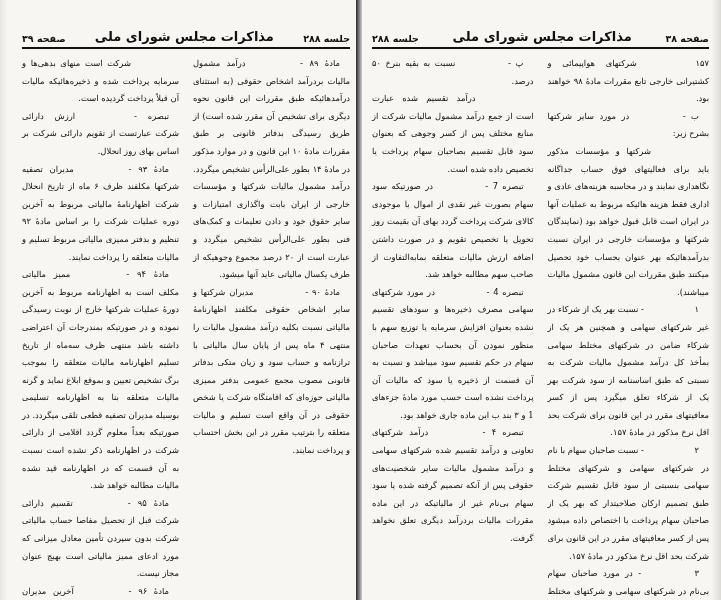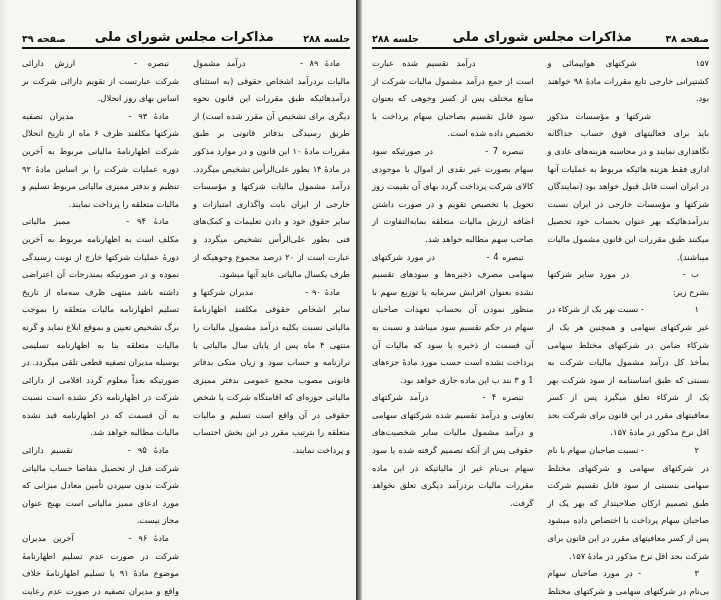--- a/index.html
+++ b/index.html
@@ -57,47 +57,49 @@
       <span class="title">مذاکرات مجلس شورای ملی</span>
       <span>صفحه ۳۹</span>
     </div>
     <div class="columns">
       <div class="col">
         <p class="indent"><span class="lead">مادهٔ ۸۹ - </span><span>درآمد مشمول مالیات بردرآمد اشخاص حقوقی (به استثنای درآمدهائیکه طبق مقررات این قانون نحوه دیگری برای تشخیص آن مقرر شده است) از طریق رسیدگی بدفاتر قانونی بر طبق مقررات مادهٔ ۱۰ این قانون و در موارد مذکور در مادهٔ ۱۴ بطور علی‌الرأس تشخیص میگردد. درآمد مشمول مالیات شرکتها و مؤسسات خارجی از ایران بابت واگذاری امتیازات و سایر حقوق خود و دادن تعلیمات و کمک‌های فنی بطور علی‌الرأس تشخیص میگردد و عبارت است از ۲۰ درصد مجموع وجوهیکه از طرف یکسال مالیاتی عاید آنها میشود.</span></p>
         <p class="indent"><span class="lead">مادهٔ ۹۰ - </span><span>مدیران شرکتها و سایر اشخاص حقوقی مکلفند اظهارنامهٔ مالیاتی نسبت بکلیه درآمد مشمول مالیات را منتهی ۴ ماه پس از پایان سال مالیاتی با ترازنامه و حساب سود و زیان متکی بدفاتر قانونی مصوب مجمع عمومی بدفتر ممیزی مالیاتی حوزه‌ای که اقامتگاه شرکت یا شخص حقوقی در آن واقع است تسلیم و مالیات متعلقه را بترتیب مقرر در این بخش احتساب و پرداخت نمایند.</span></p>
 
       </div>
       <div class="col">
+        <p><span class="lead"></span><span>شرکت است منهای بدهی‌ها و سرمایه پرداخت شده و ذخیره‌هائیکه مالیات آن قبلاً پرداخت گردیده است.</span></p>
         <p class="indent"><span class="lead">تبصره - </span><span>ارزش دارائی شرکت عبارتست از تقویم دارائی شرکت بر اساس بهای روز انحلال.</span></p>
         <p class="indent"><span class="lead">مادهٔ ۹۳ - </span><span>مدیران تصفیه شرکتها مکلفند ظرف ۶ ماه از تاریخ انحلال شرکت اظهارنامهٔ مالیاتی مربوط به آخرین دوره عملیات شرکت را بر اساس مادهٔ ۹۲ تنظیم و بدفتر ممیزی مالیاتی مربوط تسلیم و مالیات متعلقه را پرداخت نمایند.</span></p>
         <p class="indent"><span class="lead">مادهٔ ۹۴ - </span><span>ممیز مالیاتی مکلف است به اظهارنامه مربوط به آخرین دورهٔ عملیات شرکتها خارج از نوبت رسیدگی نموده و در صورتیکه بمندرجات آن اعتراضی داشته باشد منتهی ظرف سه‌ماه از تاریخ تسلیم اظهارنامه مالیات متعلقه را بموجب برگ تشخیص تعیین و بموقع ابلاغ نماید و گرنه مالیات متعلقه بنا به اظهارنامه تسلیمی بوسیله مدیران تصفیه قطعی تلقی میگردد. در صورتیکه بعداً معلوم گردد اقلامی از دارائی شرکت در اظهارنامه ذکر نشده است نسبت به آن قسمت که در اظهارنامه قید نشده مالیات مطالبه خواهد شد.</span></p>
         <p class="indent"><span class="lead">مادهٔ ۹۵ - </span><span>تقسیم دارائی شرکت قبل از تحصیل مفاصا حساب مالیاتی شرکت بدون سپردن تأمین معادل میزانی که مورد ادعای ممیز مالیاتی است بهیچ عنوان مجاز نیست.</span></p>
         <p class="indent"><span class="lead">مادهٔ ۹۶ - </span><span>آخرین مدیران شرکت در صورت عدم تسلیم اظهارنامهٔ موضوع مادهٔ ۹۱ یا تسلیم اظهارنامهٔ خلاف واقع و مدیران تصفیه در صورت عدم رعایت مقررات موضوع مواد ۹۳ و ۹۵ و ضامن‌ها و شاهدتهای شرکت در کلیهٔ دعاوی مربوطه و کسانیکه دارائی شرکت بین آنان تقسیم گردیده به نسبت سهمی که از دارائی شرکت نصیب آنها شده است مسئول پرداخت مالیات و جرائم و زیان دیر کرد متعلقه شرکت خواهند بود.</span></p>
 
       </div>
     </div>
   </div>
 
   <div class="page page-right">
     <div class="header">
       <span>صفحه ۳۸</span>
       <span class="title">مذاکرات مجلس شورای ملی</span>
       <span>جلسه ۲۸۸</span>
     </div>
     <div class="columns">
       <div class="col">
         <p><span class="lead"></span><span>۱۵۷ شرکتهای هواپیمائی و کشتیرانی خارجی تابع مقررات مادهٔ ۹۸ خواهند بود.</span></p>
+        <p class="indent"><span class="lead">ب - </span><span>در مورد سایر شرکتها بشرح زیر:</span></p>
         <p class="indent"><span class="lead"></span><span>شرکتها و مؤسسات مذکور باید برای فعالیتهای فوق حساب جداگانه نگاهداری نمایند و در محاسبه هزینه‌های عادی و اداری فقط هزینه هائیکه مربوط به عملیات آنها در ایران است قابل قبول خواهد بود (نمایندگان شرکتها و مؤسسات خارجی در ایران نسبت بدرآمدهائیکه بهر عنوان بحساب خود تحصیل میکنند طبق مقررات این قانون مشمول مالیات میباشند).</span></p>
-        <p class="indent"><span class="lead">ب - </span><span>در مورد سایر شرکتها بشرح زیر:</span></p>
         <p class="indent"><span class="lead"></span><span>۱ - نسبت بهر یک از شرکاء در غیر شرکتهای سهامی و همچنین هر یک از شرکاء ضامن در شرکتهای مختلط سهامی بمأخذ کل درآمد مشمول مالیات شرکت به نسبتی که طبق اساسنامه از سود شرکت بهر یک از شرکاء تعلق میگیرد پس از کسر معافیتهای مقرر در این قانون برای شرکت بحد اقل نرخ مذکور در مادهٔ ۱۵۷.</span></p>
         <p class="indent"><span class="lead"></span><span>۲ - نسبت صاحبان سهام با نام در شرکتهای سهامی و شرکتهای مختلط سهامی بنسبتی از سود قابل تقسیم شرکت طبق تصمیم ارکان صلاحیتدار که بهر یک از صاحبان سهام پرداخت یا اختصاص داده میشود پس از کسر معافیتهای مقرر در این قانون برای شرکت بحد اقل نرخ مذکور در مادهٔ ۱۵۷.</span></p>
         <p class="indent"><span class="lead"></span><span>۳ - در مورد صاحبان سهام بی‌نام در شرکتهای سهامی و شرکتهای مختلط سهامی به نسبتی از سود قابل تقسیم شرکت طبق تصمیم ارکان صلاحیتدار که به صاحبان سهام بی‌نام پرداخت یا اختصاص داده میشود پس از کسر معافیتهای مقرر در این قانون برای شرکت بنرخ ۵۰ درصد.</span></p>
 
       </div>
       <div class="col">
+        <p class="indent"><span class="lead">پ - </span><span>نسبت به بقیه بنرخ ۵۰ درصد.</span></p>
         <p class="indent"><span class="lead"></span><span>درآمد تقسیم شده عبارت است از جمع درآمد مشمول مالیات شرکت از منابع مختلف پس از کسر وجوهی که بعنوان سود قابل تقسیم بصاحبان سهام پرداخت یا تخصیص داده شده است.</span></p>
         <p class="indent"><span class="lead">تبصره 7 - </span><span>در صورتیکه سود سهام بصورت غیر نقدی از اموال یا موجودی کالای شرکت پرداخت گردد بهای آن بقیمت روز تحویل یا تخصیص تقویم و در صورت داشتن اضافه ارزش مالیات متعلقه بمابه‌التفاوت از صاحب سهم مطالبه خواهد شد.</span></p>
         <p class="indent"><span class="lead">تبصره 4 - </span><span>در مورد شرکتهای سهامی مصرف ذخیره‌ها و سودهای تقسیم نشده بعنوان افزایش سرمایه یا توزیع سهم با منظور نمودن آن بحساب تعهدات صاحبان سهام در حکم تقسیم سود میباشد و نسبت به آن قسمت از ذخیره یا سود که مالیات آن پرداخت نشده است حسب مورد مادهٔ جزءهای 1 و ۳ بند ب این ماده جاری خواهد بود.</span></p>
         <p class="indent"><span class="lead">تبصره ۴ - </span><span>درآمد شرکتهای تعاونی و درآمد تقسیم شده شرکتهای سهامی و درآمد مشمول مالیات سایر شخصیت‌های حقوقی پس از آنکه تصمیم گرفته شده یا سود سهام بی‌نام غیر از مالیاتیکه در این ماده مقررات مالیات بردرآمد دیگری تعلق نخواهد گرفت.</span></p>
 
       </div>
     </div>
   </div>
 
   <div class="left-edge"></div>

